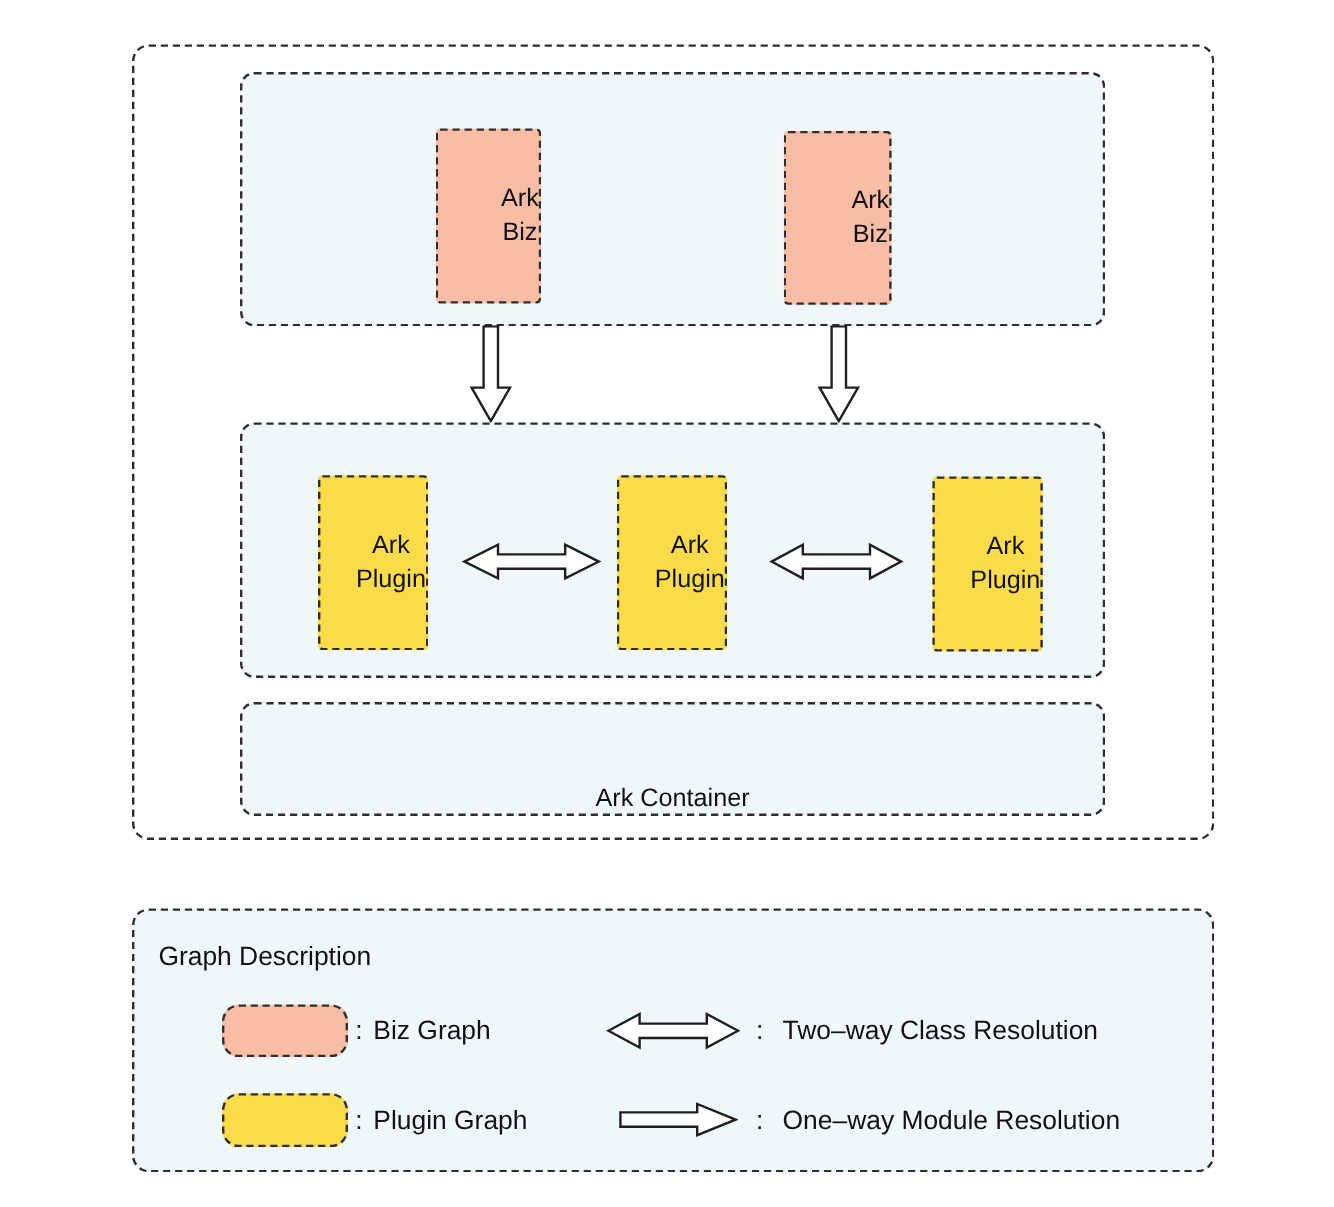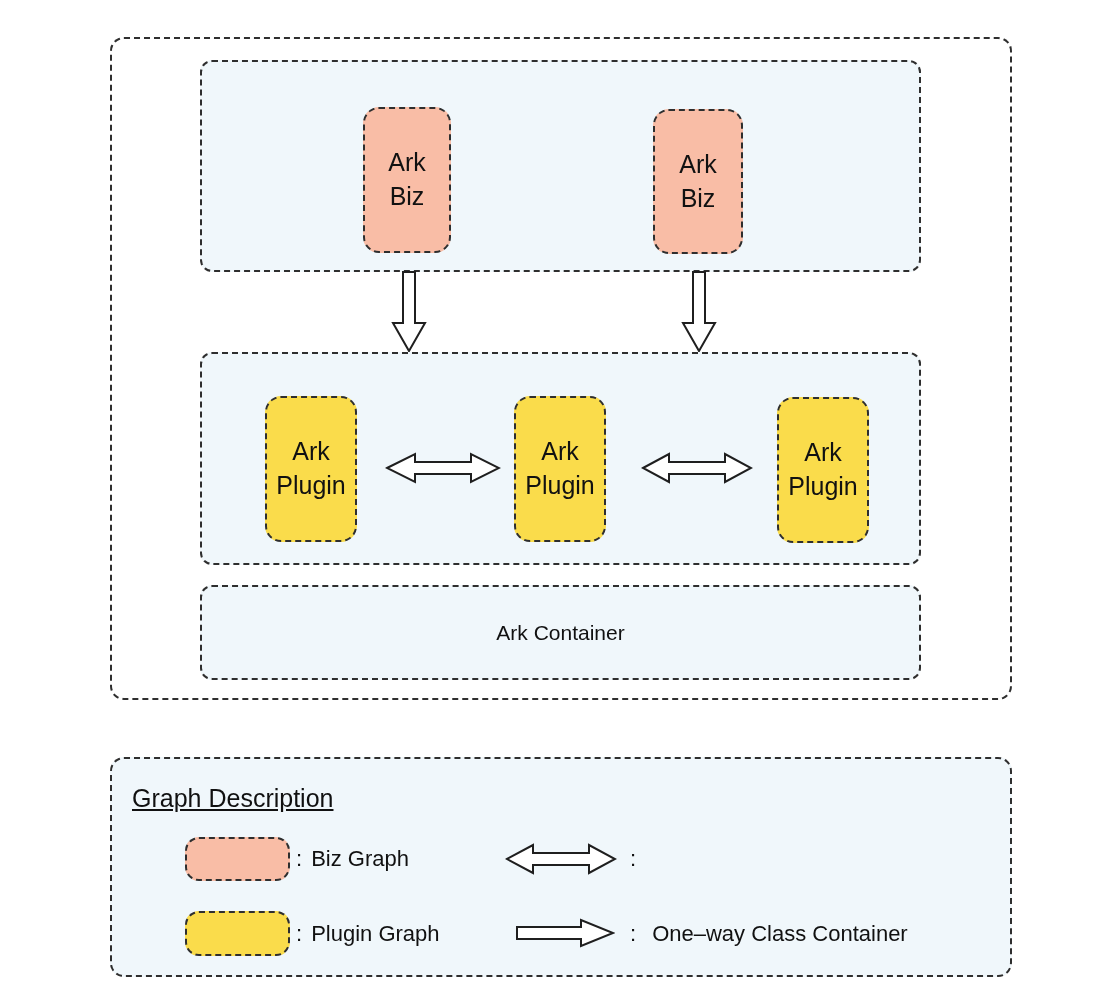--- a/index.html
+++ b/index.html
@@ -22,31 +22,31 @@
     border-radius: 14px;
     background: #ffffff;
   }
   .panel {
     border-radius: 12px;
   }
   .panel-biz    { left: 200px; top: 60px;  width: 721px; height: 212px; }
   .panel-plugin { left: 200px; top: 352px; width: 721px; height: 213px; }
   .panel-container {
     left: 200px; top: 585px; width: 721px; height: 95px;
-    display: flex; align-items: center; justify-content: center;
+    display: flex; align-items: flex-end; justify-content: center;
     font-size: 21px;
   }
   .node {
     position: absolute;
     border: 2px dashed #2e2e2e;
-    border-radius: 16px;
+    border-radius: 4px;
     box-sizing: border-box;
-    display: flex; align-items: center; justify-content: center;
+    display: flex; align-items: center; justify-content: flex-end;
     text-align: center;
-    font-size: 25px;
+    font-size: 21px;
     line-height: 1.35;
     white-space: pre-line;
   }
   .node-biz-1    { left: 363px; top: 107px; width: 88px; height: 146px; }
   .node-biz-2    { left: 653px; top: 109px; width: 90px; height: 145px; }
   .node-plugin-1 { left: 265px; top: 396px; width: 92px; height: 146px; }
   .node-plugin-2 { left: 514px; top: 396px; width: 92px; height: 146px; }
   .node-plugin-3 { left: 777px; top: 397px; width: 92px; height: 146px; }
   .arrow { position: absolute; }
   .arrow polygon { fill: #ffffff; stroke: #1f1f1f; stroke-width: 2; stroke-linejoin: miter; }
@@ -55,22 +55,21 @@
   .two-way-1 { left: 385px; top: 450px; }
   .two-way-2 { left: 641px; top: 450px; }
   
   .legend-box {
     left: 110px; top: 757px; width: 902px; height: 220px;
     border-radius: 14px;
   }
   .legend-title {
     position: absolute;
     left: 132px; top: 784px;
-    font-size: 25px;
-    text-decoration: underline;
+    font-size: 22px;
   }
   .swatch {
     position: absolute;
     border: 2px dashed #2e2e2e;
     border-radius: 14px;
     box-sizing: border-box;
   }
   .swatch-biz    { left: 185px; top: 837px; width: 105px; height: 44px; }
   .swatch-plugin { left: 185px; top: 911px; width: 105px; height: 45px; }
   .legend-text {
@@ -147,29 +146,30 @@
   <div class="legend-text legend-text-modules-1">
     <span class="colon">:</span>
     <span>Biz Graph</span>
   </div>
 
   <svg class="arrow legend-arrow-two" width="112" height="36" viewBox="0 0 112 36">
     <polygon points="2,18 28,4 28,12 84,12 84,4 110,18 84,32 84,24 28,24 28,32"></polygon>
   </svg>
   <div class="legend-text legend-text-relations-1">
     <span class="colon">:</span>
+    <span>Two–way Class Resolution</span>
   </div>
 
   <div class="swatch swatch-plugin" style="background-color: rgb(250, 220, 75);"></div>
   <div class="legend-text legend-text-modules-2">
     <span class="colon">:</span>
     <span>Plugin Graph</span>
   </div>
 
   <svg class="arrow legend-arrow-one" width="100" height="30" viewBox="0 0 100 30">
     <polygon points="2,9 66,9 66,2 98,15 66,28 66,21 2,21"></polygon>
   </svg>
   <div class="legend-text legend-text-relations-2">
     <span class="colon">:</span>
-    <span>One–way Class Container</span>
+    <span>One–way Module Resolution</span>
   </div>
 
 </div>
 
 </body></html>

